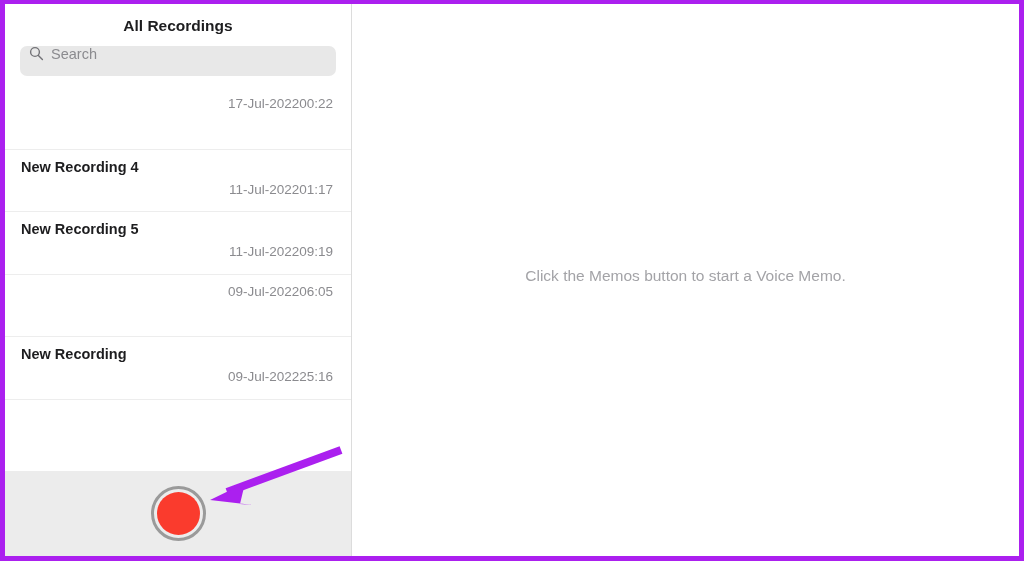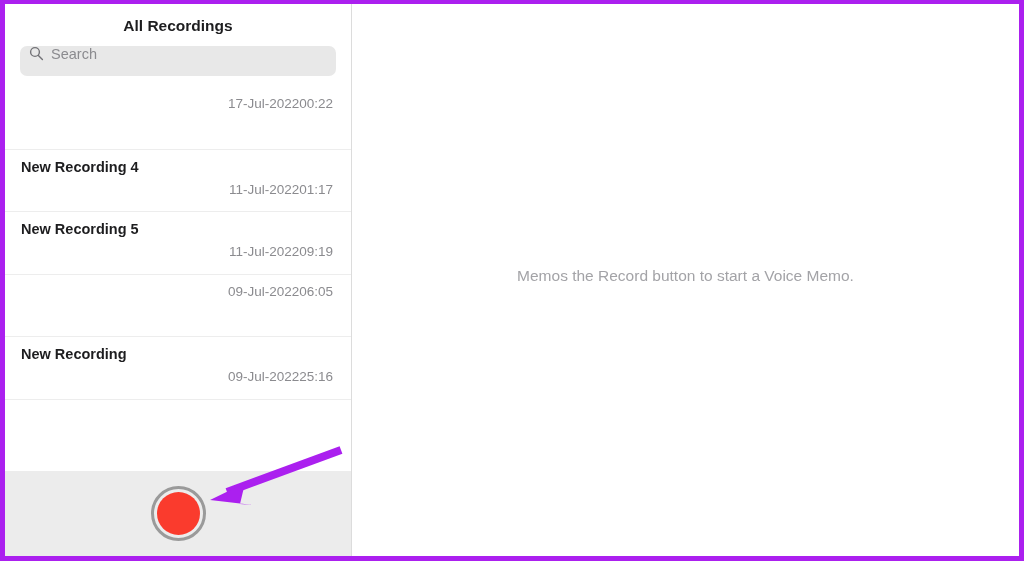--- a/index.html
+++ b/index.html
@@ -269,21 +269,21 @@
         </div>
 
         <div class="record-bar">
           <div class="record-button">
             <div class="record-dot"></div>
           </div>
         </div>
       </div>
 
       <div class="detail-pane">
-        <div class="detail-hint">Memos the Record button to start a Voice Memo.</div>
+        <div class="detail-hint">Click the Memos button to start a Voice Memo.</div>
       </div>
     </div>
 
     <svg class="annotation-arrow" viewBox="0 0 1014 552" preserveAspectRatio="none">
       <line x1="336" y1="446" x2="222" y2="488" stroke="#ab20ef" stroke-width="8" stroke-linecap="butt"></line>
       <polygon points="205,496 240,479 235,500 248,501" fill="#ab20ef"></polygon>
     </svg>
 
   </div>
 </div>

